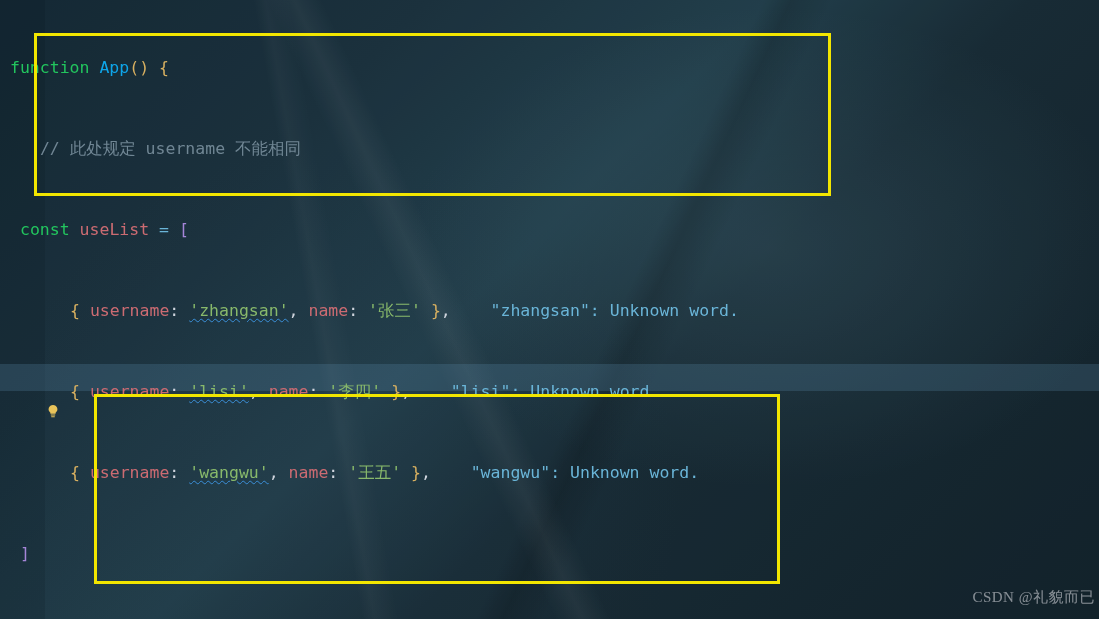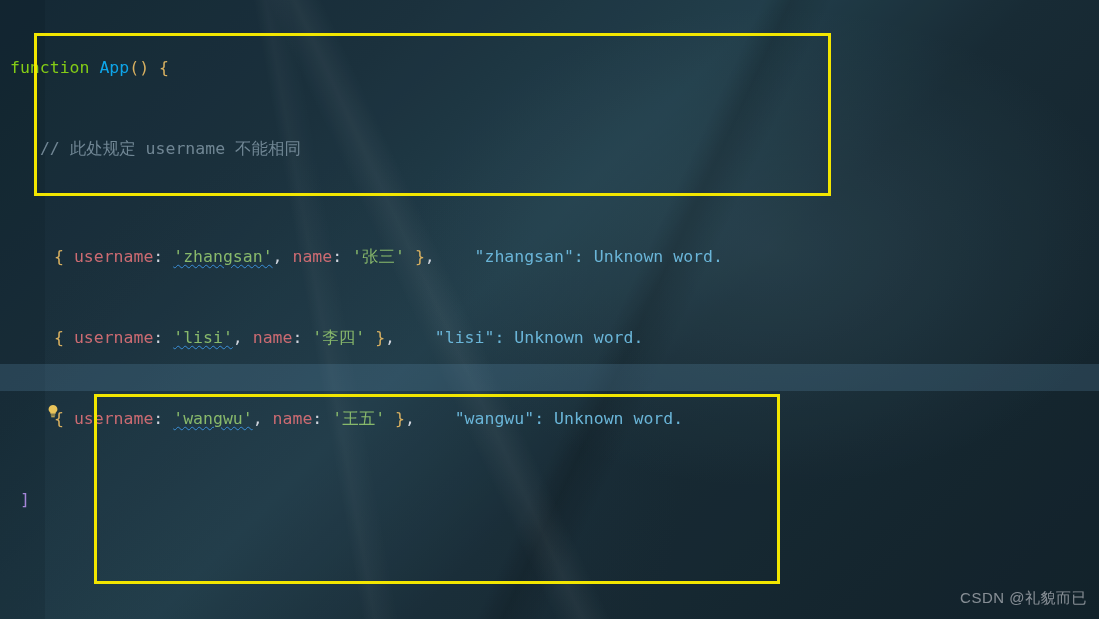--- a/index.html
+++ b/index.html
@@ -33,23 +33,23 @@
     background: rgba(10,20,30,0.15);
   }
   .bulb {
     position: absolute; left: 26px; top: 372px; width: 14px; height: 14px;
     color: #e8c35a;
   }
   .code { position: absolute; left: 0; top: 0; padding-top: 0px; }
   .line { height: 27px; padding-left: 10px; position: relative; }
   .i1 { padding-left: 10px; }
   .i2 { padding-left: 20px; }
-  .i3 { padding-left: 54px; }
+  .i3 { padding-left: 70px; }
 
-  .kw   { color: #84cc16; }       
+  .kw   { color: #22c55e; }       
   .fn   { color: #0ea5e9; }       
   .brk  { color: #a585d8; }       
   .par  { color: #d8b060; }
   .obj  { color: #d8b060; }       
   .var  { color: #cc6b72; }       
   .eq   { color: #6ab5d8; }
   .prop { color: #cc6b72; }       
   .str  { color: #88b96b; }       
   .wavy { text-decoration: underline wavy #3a8fd8; text-decoration-thickness: 1px; text-underline-offset: 2px; }
   .cmt  { color: #708694; }
@@ -62,22 +62,22 @@
   .frame1 { left: 34px; top: 33px; width: 797px; height: 163px; }
   .frame2 { left: 94px; top: 394px; width: 686px; height: 190px; }
 
   .hl-line {
     position: absolute; left: 0; right: 0; height: 27px;
     background: rgba(90,140,170,0.25);
   }
   .hl-a { top: 364px; }
 
   .watermark {
-    position: absolute; right: 12px; bottom: 8px;
-    font-family: Liberation Sans, sans-serif; font-size: 15px; color: rgba(230,230,235,0.55);
+    position: absolute; right: 4px; bottom: 8px;
+    font-family: Liberation Serif, serif; font-size: 15px; color: rgba(230,230,235,0.55);
     letter-spacing: 0.5px;
   }
 </style>
 </head>
 <body>
 
 
 
 <div class="bg"></div>
 <div class="gutter"></div>
@@ -89,20 +89,21 @@
       <path fill="currentColor" d="M8 1a5 5 0 0 0-3 9v1h6v-1a5 5 0 0 0-3-9zM5.5 12h5v1h-5zm.5 2h4v1H6z"></path>
     </svg>
 </div>
 
 <div class="code">
 
 <div class="line i1"><span class="kw">function</span> <span class="fn">App</span><span class="par">()</span> <span class="obj">{</span></div>
 
 <div class="line i2">  <span class="cmt">// 此处规定 username 不能相同</span></div>
 
+<div class="line i2"><span class="kw">const</span> <span class="var">useList</span> <span class="eq">=</span> <span class="brk">[</span></div>
 
 <div class="line i3"><span class="obj">{</span> <span class="prop">username</span><span class="white">:</span> <span class="str wavy">'zhangsan'</span><span class="white">,</span> <span class="prop">name</span><span class="white">:</span> <span class="str">'张三'</span> <span class="obj">}</span><span class="white">,</span>    <span class="lint"><span>"zhangsan"</span><span>:</span> <span>Unknown word.</span></span></div>
 
 <div class="line i3"><span class="obj">{</span> <span class="prop">username</span><span class="white">:</span> <span class="str wavy">'lisi'</span><span class="white">,</span> <span class="prop">name</span><span class="white">:</span> <span class="str">'李四'</span> <span class="obj">}</span><span class="white">,</span>    <span class="lint"><span>"lisi"</span><span>:</span> <span>Unknown word.</span></span></div>
 
 <div class="line i3"><span class="obj">{</span> <span class="prop">username</span><span class="white">:</span> <span class="str wavy">'wangwu'</span><span class="white">,</span> <span class="prop">name</span><span class="white">:</span> <span class="str">'王五'</span> <span class="obj">}</span><span class="white">,</span>    <span class="lint"><span>"wangwu"</span><span>:</span> <span>Unknown word.</span></span></div>
 
 <div class="line i2"><span class="brk">]</span></div>
 
 

